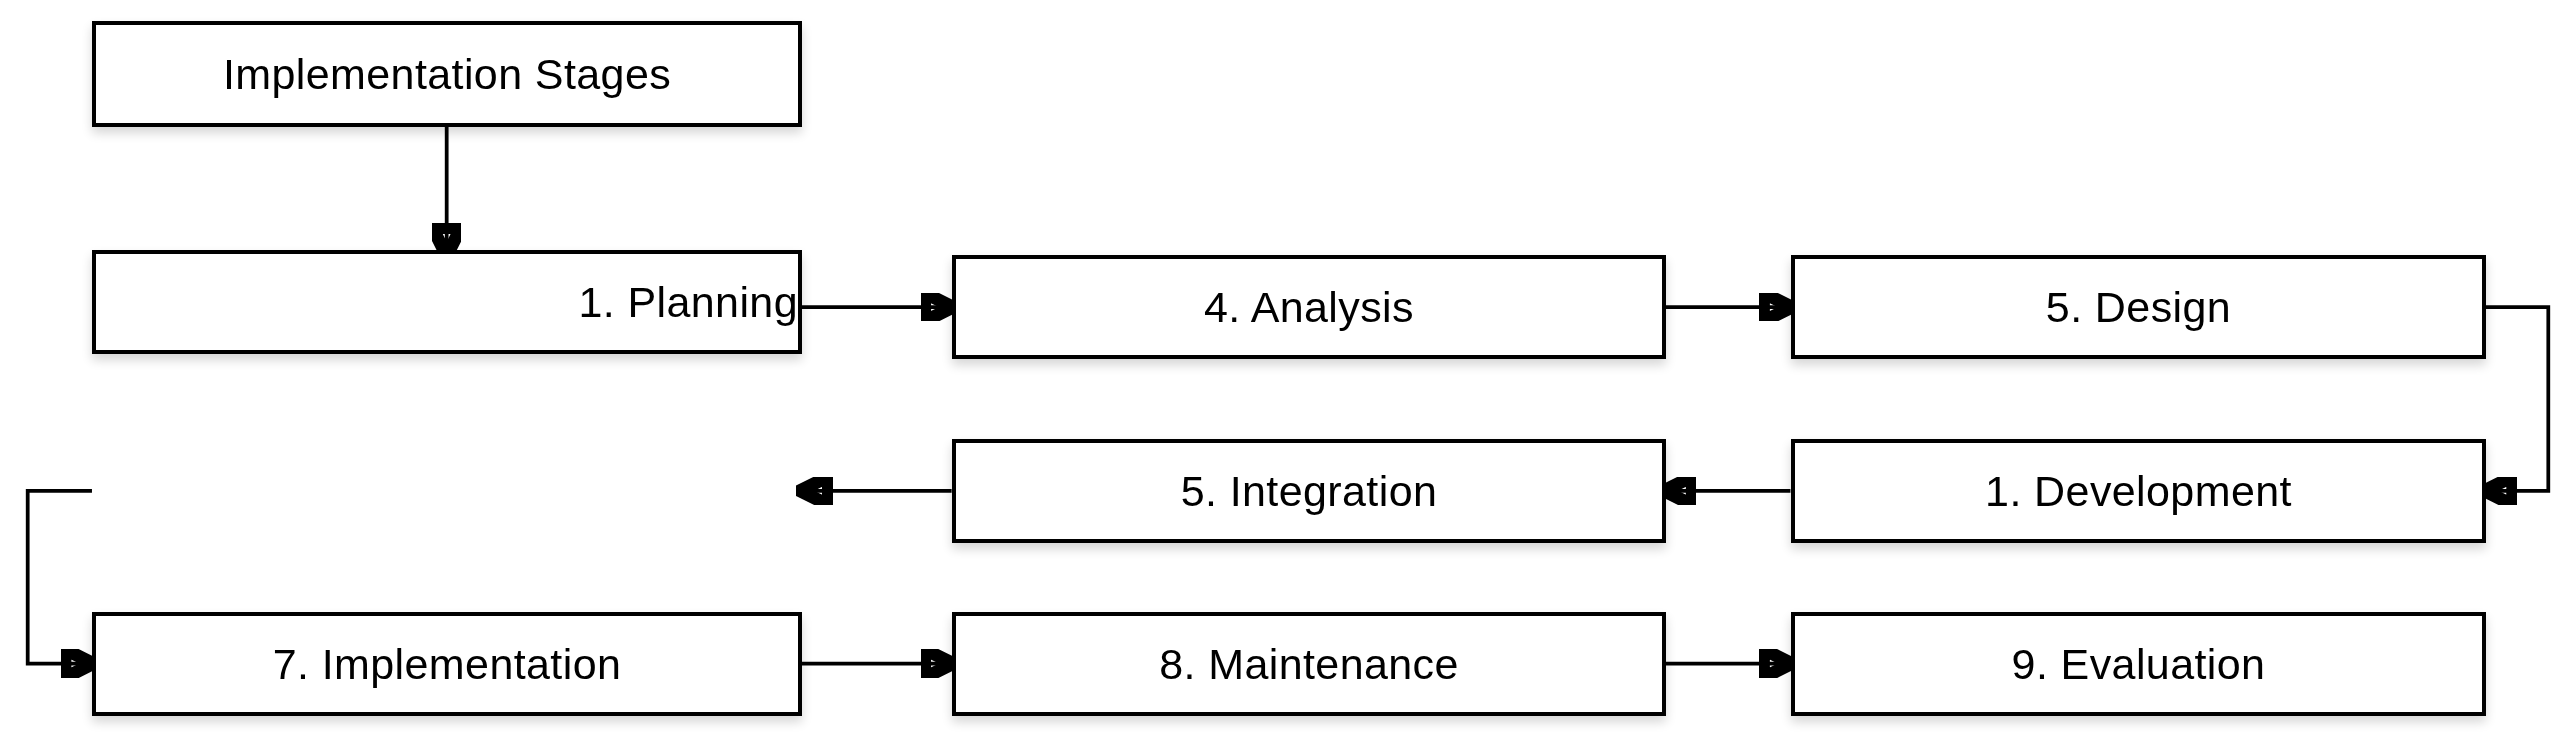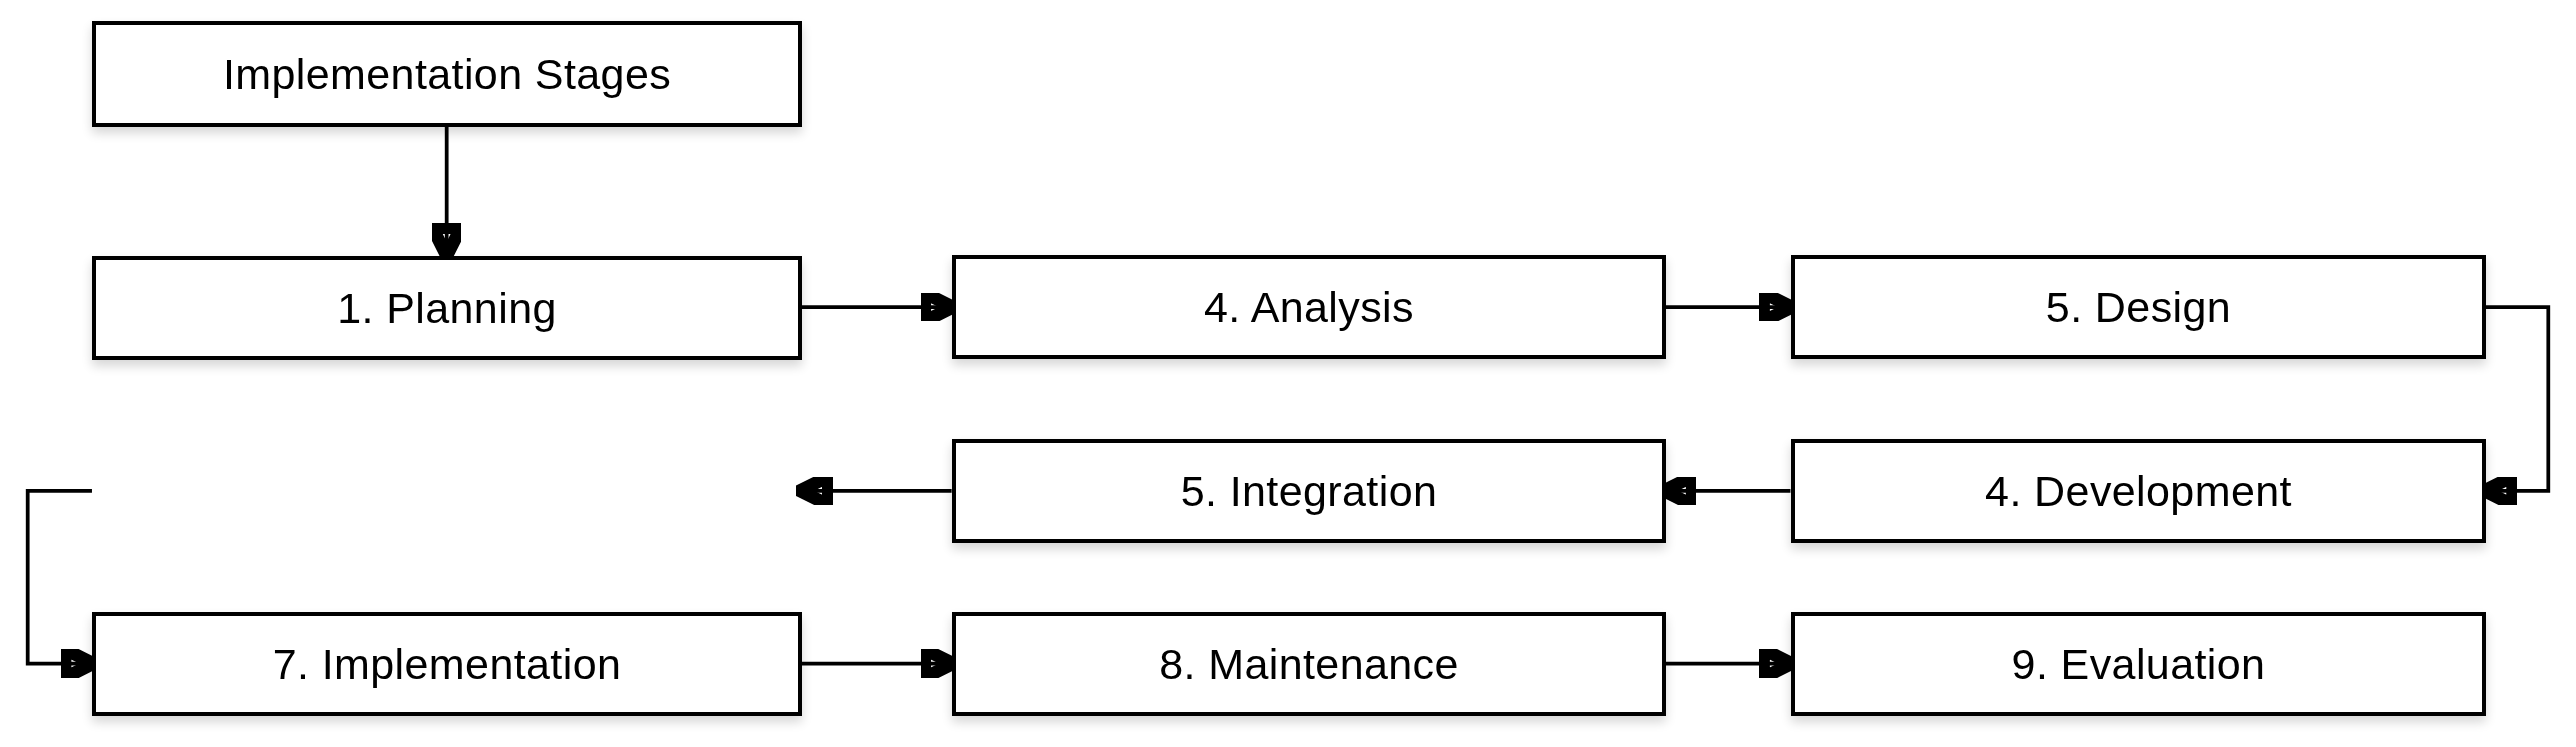--- a/index.html
+++ b/index.html
@@ -28,21 +28,21 @@
     justify-content: center;
     font-size: 43px;
     font-weight: 400;
     color: #000000;
     letter-spacing: 0.4px;
     white-space: nowrap;
   }
   
   
   .pos-title          { left: 92px;  top: 21px;  width: 710px; height: 106px; }
-  .pos-planning       { left: 92px;  top: 256px; width: 710px; height: 104px; }
+  .pos-planning       { left: 92px;  top: 250px; width: 710px; height: 104px; justify-content: flex-end; }
   .pos-analysis       { left: 952px; top: 255px; width: 714px; height: 104px; }
   .pos-design         { left: 1791px; top: 255px; width: 695px; height: 104px; }
   .pos-development    { left: 1791px; top: 439px; width: 695px; height: 104px; }
   .pos-integration    { left: 952px; top: 439px; width: 714px; height: 104px; }
   .pos-testing        { left: 92px;  top: 439px; width: 710px; height: 104px; }
   .pos-implementation { left: 92px;  top: 612px; width: 710px; height: 104px; }
   .pos-maintenance    { left: 952px; top: 612px; width: 714px; height: 104px; }
   .pos-evaluation     { left: 1791px; top: 612px; width: 695px; height: 104px; }
   svg.arrows {
     position: absolute;
@@ -90,21 +90,21 @@
 
   <div class="node pos-analysis">
     <span>4. Analysis</span>
   </div>
 
   <div class="node pos-design">
     <span>5. Design</span>
   </div>
 
   <div class="node pos-development">
-    <span>4. Development</span>
+    <span>1. Development</span>
   </div>
 
   <div class="node pos-integration">
     <span>5. Integration</span>
   </div>
 
 
   <div class="node pos-implementation">
     <span>7. Implementation</span>
   </div>

